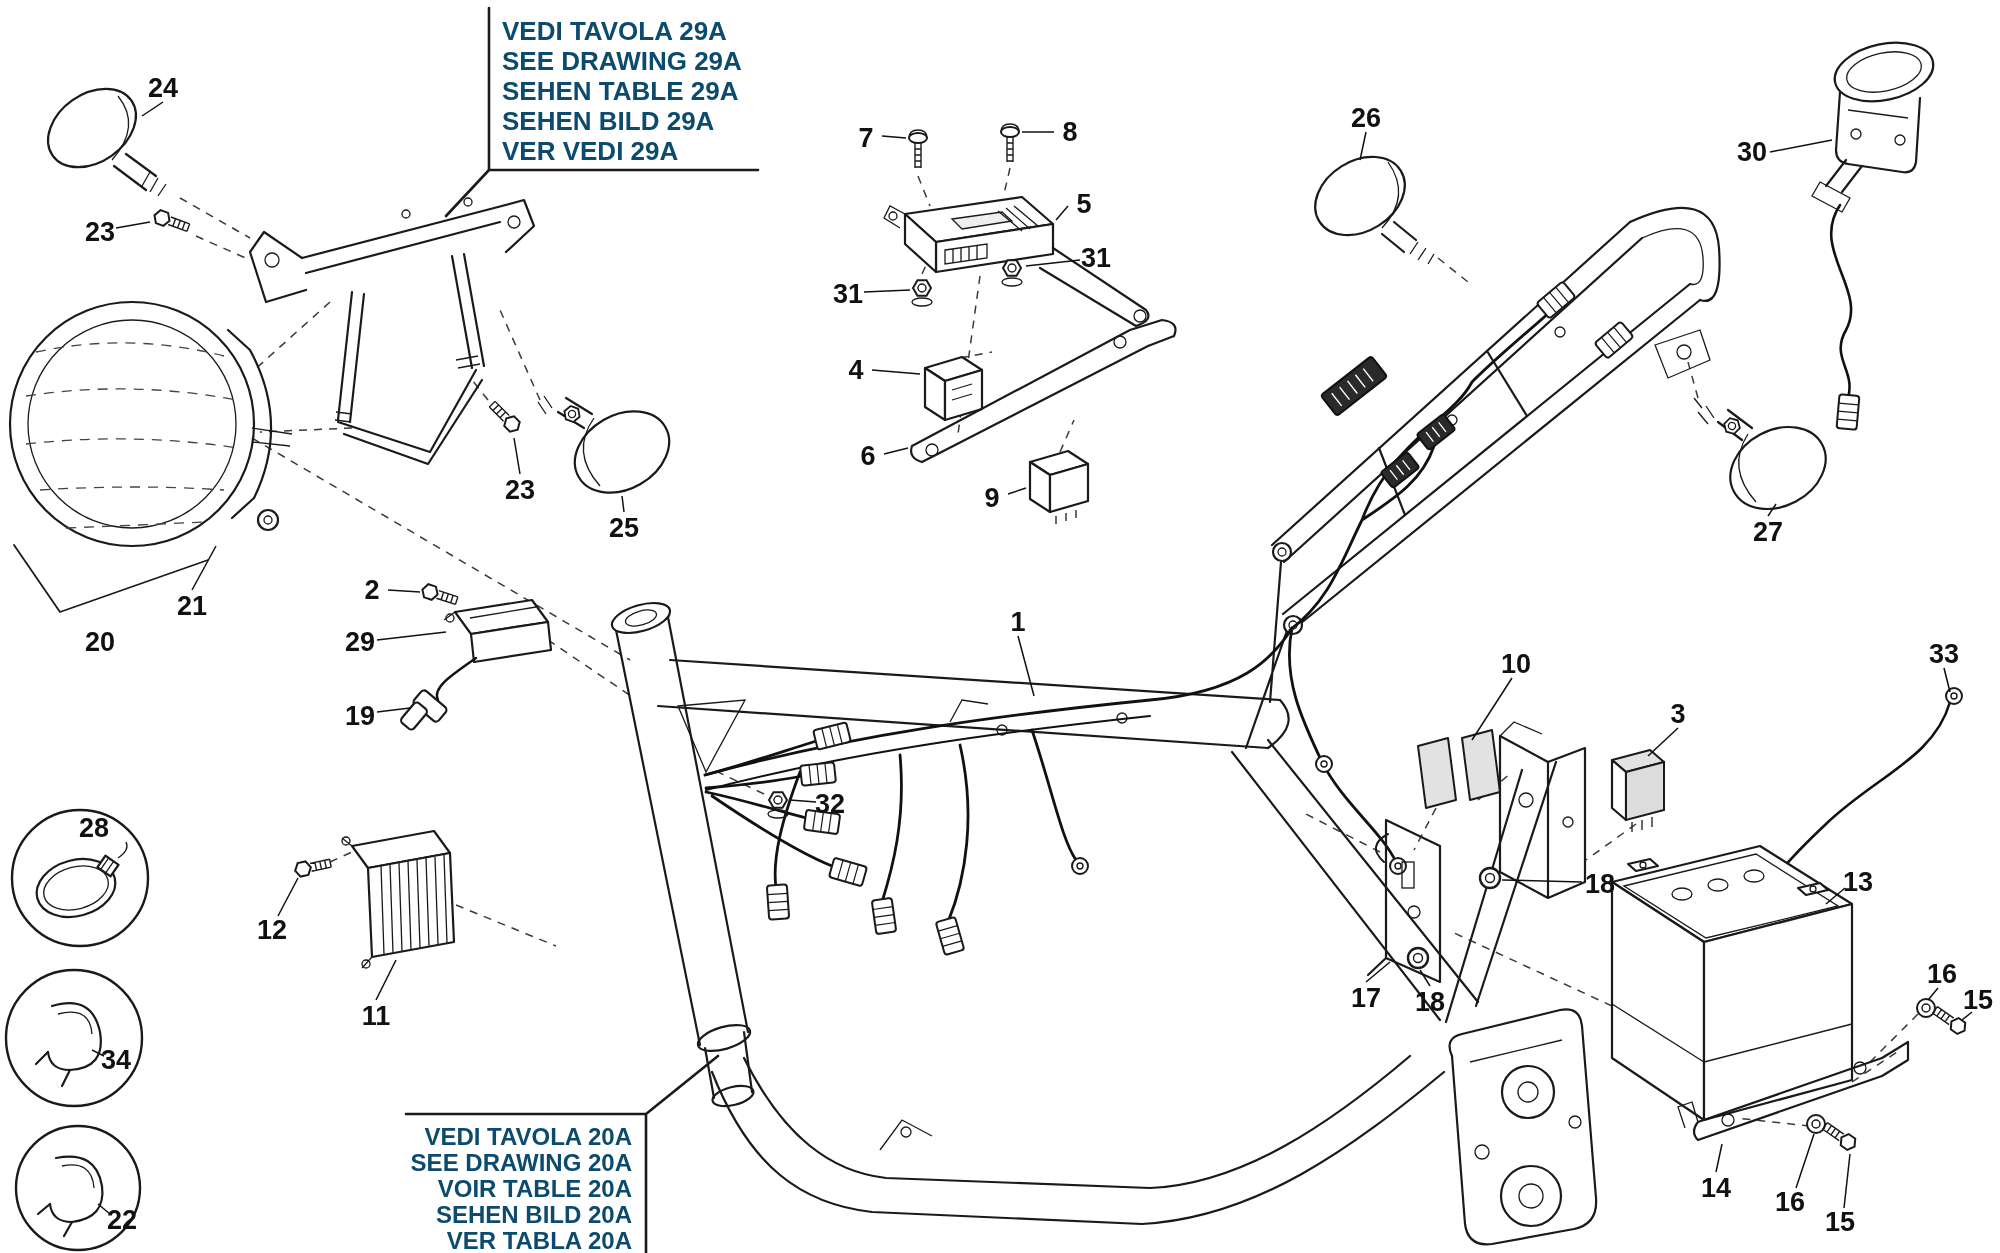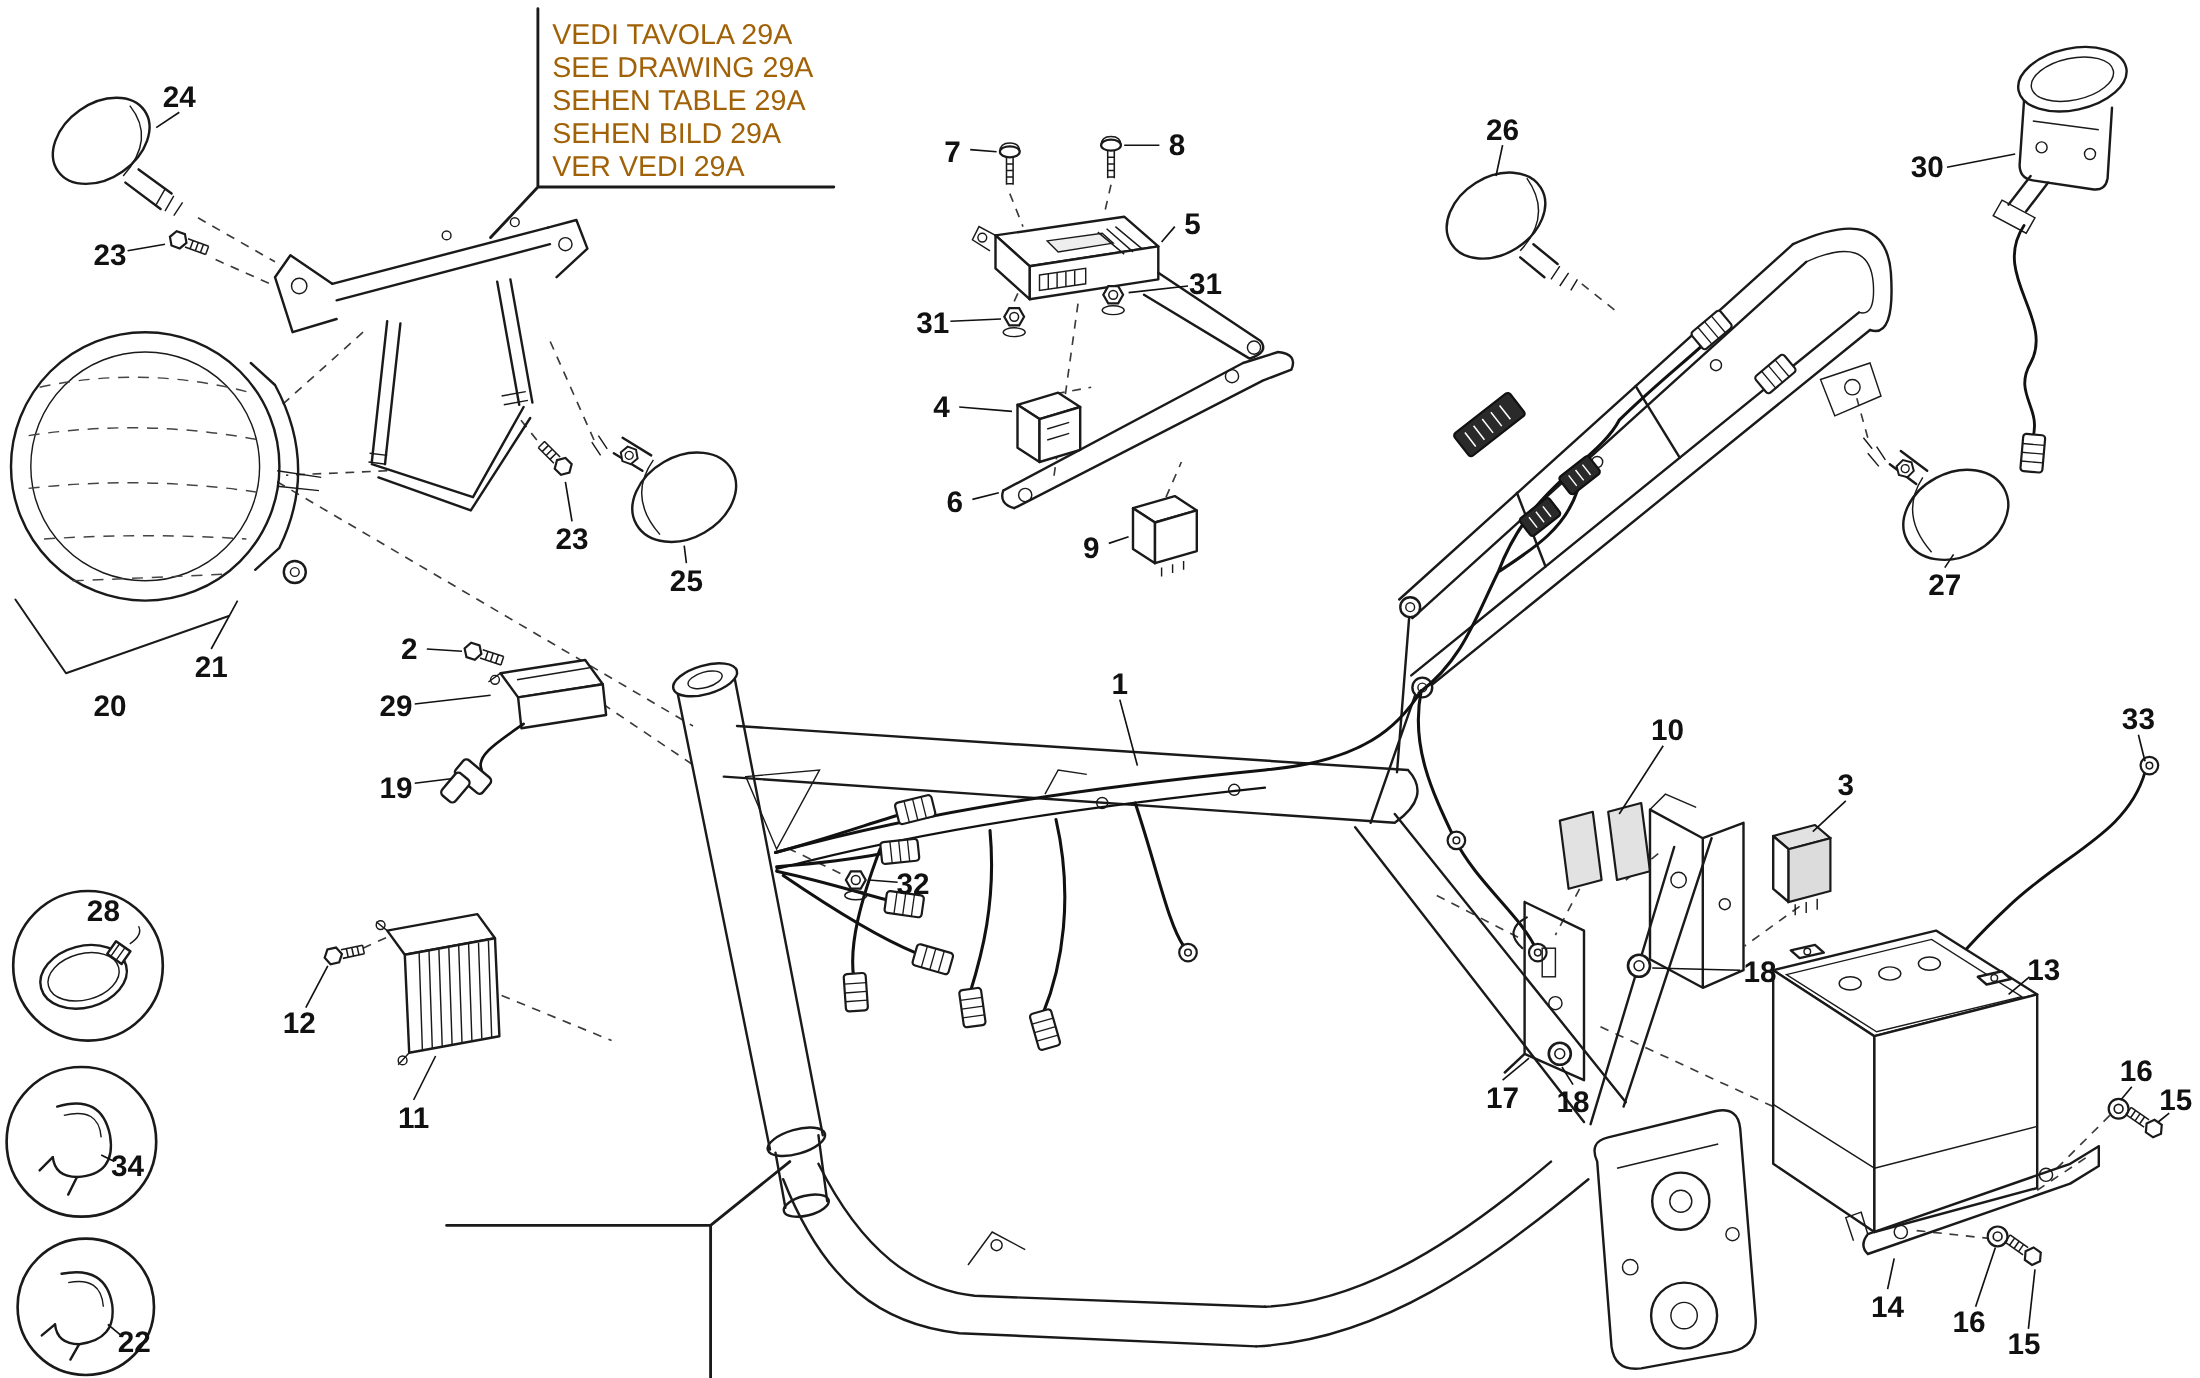--- a/index.html
+++ b/index.html
@@ -10,21 +10,21 @@
   .s{stroke:#1a1a1a;stroke-width:2.2;fill:none;stroke-linecap:round;stroke-linejoin:round}
   .sf{stroke:#1a1a1a;stroke-width:2.2;fill:#fff;stroke-linejoin:round}
   .sg{stroke:#1a1a1a;stroke-width:2;fill:#e2e2e2;stroke-linejoin:round}
   .t{stroke:#1a1a1a;stroke-width:1.3;fill:none}
   .hd{stroke:#444;stroke-width:1.3;fill:none;stroke-dasharray:10 8}
   .w{stroke:#111;stroke-width:2.8;fill:none;stroke-linecap:round}
   g.dash path{stroke:#3a3a3a;stroke-width:1.5;fill:none;stroke-dasharray:8 7}
   .leader{stroke:#111;stroke-width:1.5}
   .callout{font:bold 27px "Liberation Sans",sans-serif;fill:#111;text-anchor:middle;dominant-baseline:central}
   
-  .note{position:absolute;font-weight:normal;color:#a16207;white-space:nowrap}
+  .note{position:absolute;font-weight:bold;color:#0c4a6e;white-space:nowrap}
   .note-top{left:502px;top:16px;font-size:26px;line-height:30px;}
   .note-bottom{left:396px;top:1124px;width:236px;font-size:24px;line-height:26px;text-align:right;}
 </style>
 </head>
 <body>
 
 <div class="stage">
 
 <svg viewBox="0 0 2000 1253" width="2000" height="1253">
   <defs>
@@ -495,14 +495,21 @@
 </svg>
 
 <div class="note note-top">
   <div>VEDI TAVOLA 29A</div>
   <div>SEE DRAWING 29A</div>
   <div>SEHEN TABLE 29A</div>
   <div>SEHEN BILD 29A</div>
   <div>VER VEDI 29A</div>
 </div>
 
-
+<div class="note note-bottom">
+  <div>VEDI TAVOLA 20A</div>
+  <div>SEE DRAWING 20A</div>
+  <div>VOIR TABLE 20A</div>
+  <div>SEHEN BILD 20A</div>
+  <div>VER TABLA 20A</div>
 </div>
 
+</div>
+
 </body></html>

